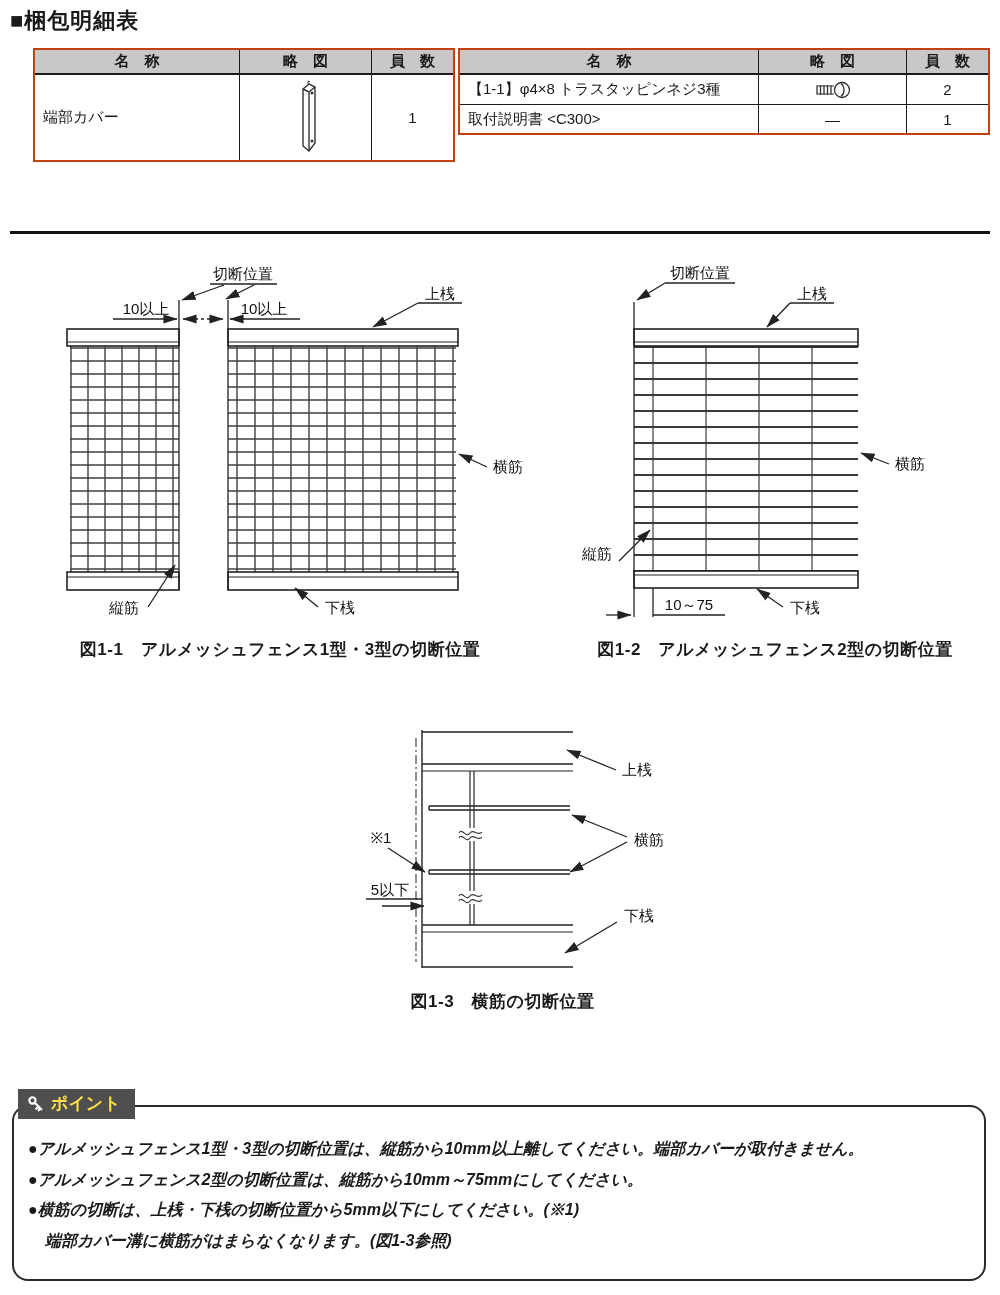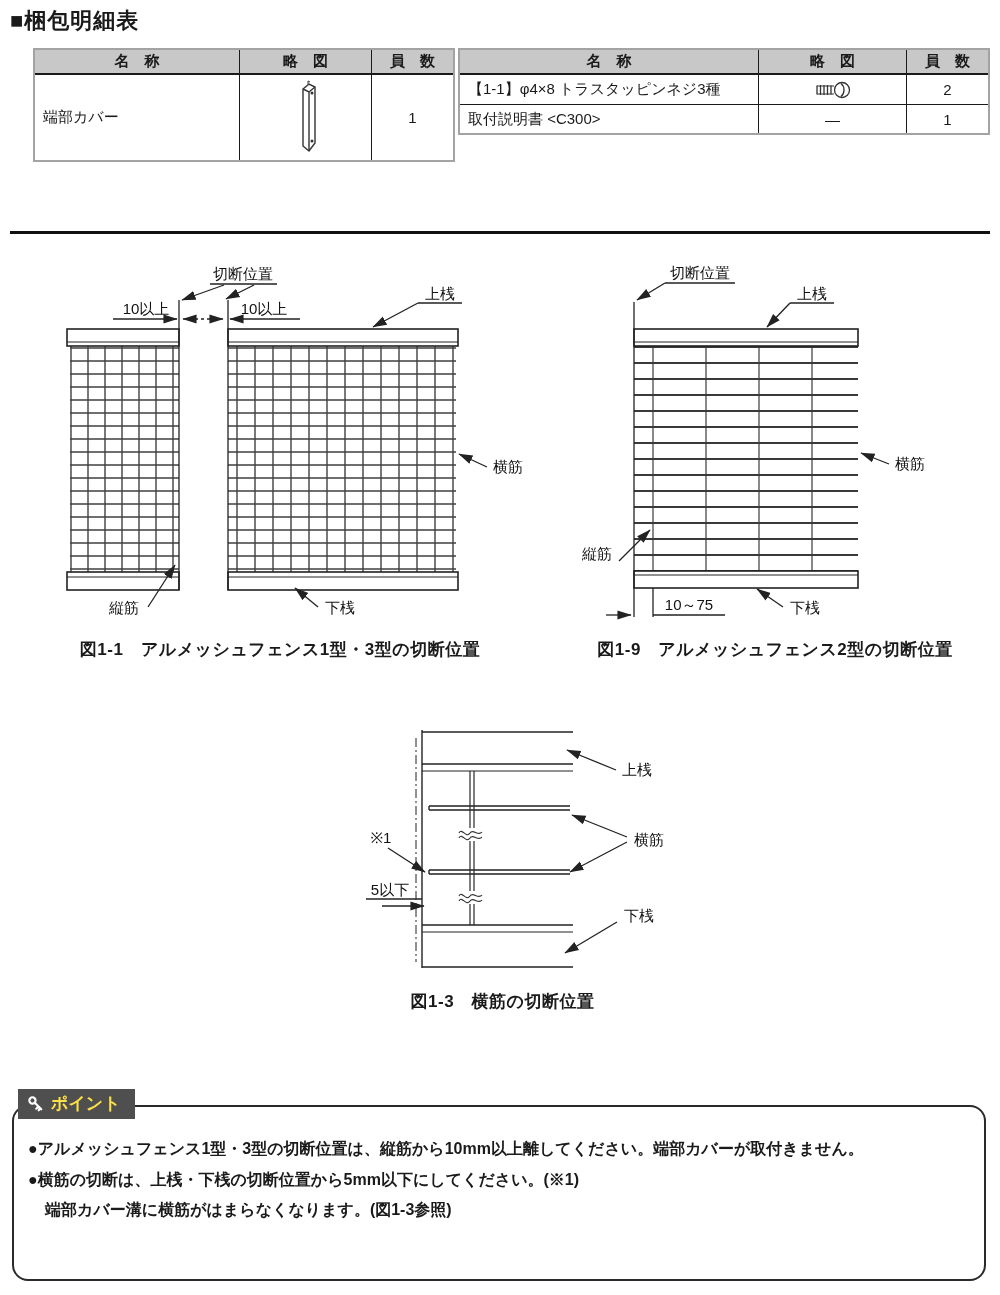--- a/index.html
+++ b/index.html
@@ -3,39 +3,39 @@
 <meta charset="utf-8">
 <style>
   html,body{margin:0;padding:0;background:#fff;}
   .page{position:relative;width:1000px;height:1295px;background:#fff;overflow:hidden;
         font-family:"Liberation Sans",sans-serif;color:#1a1a1a;}
   .abs{position:absolute;}
   .doc-title{font-size:22px;font-weight:700;letter-spacing:1px;}
   .sec-title{font-size:28px;font-weight:700;letter-spacing:2px;}
   .sec-rule{background:#111;height:3px;}
   
-  .tbl{display:grid;border:2px solid #a3a3a3;background:#fff;}
+  .tbl{display:grid;border:2px solid #c2410c;background:#fff;}
   .tbl .hc{background:#c8c8c8;border-bottom:2px solid #1a1a1a;display:flex;align-items:center;justify-content:center;
            font-size:15px;font-weight:700;}
   .tbl .cell{display:flex;align-items:center;font-size:15px;font-weight:500;}
   .tbl .bL{border-left:1.5px solid #1a1a1a;}
   .tbl .bB{border-bottom:1.5px solid #1a1a1a;}
   .tbl .name{justify-content:flex-start;padding-left:8px;}
   .tbl .ctr{justify-content:center;}
   .t2name{font-size:14.5px;text-align:center;}
   
   svg text{font-family:"Liberation Sans",sans-serif;font-size:15px;font-weight:500;fill:#111;}
   .fig-cap{font-size:17px;font-weight:700;text-align:center;letter-spacing:0.5px;}
   .step{font-size:17px;font-weight:500;}
   
   .pt-badge{display:inline-flex;align-items:center;gap:5px;background:#4f4f4f;color:#fde047;
             border-radius:0;padding:3px 14px 4px 8px;font-size:17px;font-weight:700;z-index:2;}
   .pt-box{border:2px solid #2a2a2a;border-radius:16px;background:#fff;box-sizing:border-box;
           padding:27px 14px 0 14px;}
-  .pb-line{font-size:16px;font-weight:600;line-height:30.5px;white-space:nowrap;}
+  .pb-line{font-size:16px;font-weight:600;line-height:30.5px;white-space:nowrap;font-style:italic;}
   .pb-line.indent{padding-left:17px;}
 </style>
 </head>
 <body>
 
 <div class="page">
 
   <div class="abs doc-title" style="left:10px;top:6px;">■梱包明細表</div>
 
   <div class="abs tbl" style="left:33px;top:48px;grid-template-columns:204px 132px 82px;grid-template-rows:25px 85px;">
@@ -174,21 +174,21 @@
       <line x1="83" y1="360" x2="155" y2="360"></line>
       <line x1="36" y1="360" x2="61" y2="360" marker-end="url(#ah2)"></line>
     </g>
     <text x="130" y="23" text-anchor="middle">切断位置</text>
     <text x="242" y="44" text-anchor="middle">上桟</text>
     <text x="340" y="214" text-anchor="middle">横筋</text>
     <text x="27" y="304" text-anchor="middle">縦筋</text>
     <text x="235" y="358" text-anchor="middle">下桟</text>
     <text x="119" y="355" text-anchor="middle">10～75</text>
   </svg>
-  <div class="abs fig-cap" style="left:565px;top:638px;width:420px;">図1-9　アルメッシュフェンス2型の切断位置</div>
+  <div class="abs fig-cap" style="left:565px;top:638px;width:420px;">図1-2　アルメッシュフェンス2型の切断位置</div>
 
   <svg class="abs" style="left:330px;top:722px;" width="345" height="260" viewBox="0 0 345 260">
     <defs>
       <marker id="ah3" viewBox="0 0 10 10" refX="9.5" refY="5" markerWidth="11" markerHeight="11" orient="auto-start-reverse">
         <path d="M0 1.8 L10 5 L0 8.2 z" fill="#222"></path>
       </marker>
     </defs>
     <g stroke="#222" fill="none">
       <line x1="92" y1="8" x2="92" y2="246" stroke-width="1.4"></line>
       <line x1="86" y1="16" x2="86" y2="240" stroke-width="1" stroke-dasharray="9 3 2 3"></line>
@@ -230,20 +230,21 @@
     <text x="60" y="173" text-anchor="middle">5以下</text>
     <text x="307" y="53" text-anchor="middle">上桟</text>
     <text x="319" y="123" text-anchor="middle">横筋</text>
     <text x="309" y="199" text-anchor="middle">下桟</text>
   </svg>
   <div class="abs fig-cap" style="left:330px;top:990px;width:345px;">図1-3　横筋の切断位置</div>
 
 
   <div class="abs pt-box" style="left:12px;top:1105px;width:974px;height:176px;">
     <div class="pb-line">●アルメッシュフェンス1型・3型の切断位置は、縦筋から10mm以上離してください。端部カバーが取付きません。</div>
+    <div class="pb-line">●アルメッシュフェンス2型の切断位置は、縦筋から10mm～75mmにしてください。</div>
     <div class="pb-line">●横筋の切断は、上桟・下桟の切断位置から5mm以下にしてください。(※1)</div>
     <div class="pb-line indent">端部カバー溝に横筋がはまらなくなります。(図1-3参照)</div>
   </div>
   <div class="abs pt-badge" style="left:18px;top:1089px;">
     <svg width="20" height="20" viewBox="0 0 20 20">
       <g transform="rotate(45 10 10)" stroke="#fff" fill="none" stroke-width="2.2" stroke-linecap="round">
         <circle cx="5" cy="10" r="3.1"></circle>
         <path d="M8.2 10 H17.5 M13.5 10 v3.1 M16.3 10 v2.5"></path>
       </g>
     </svg>

